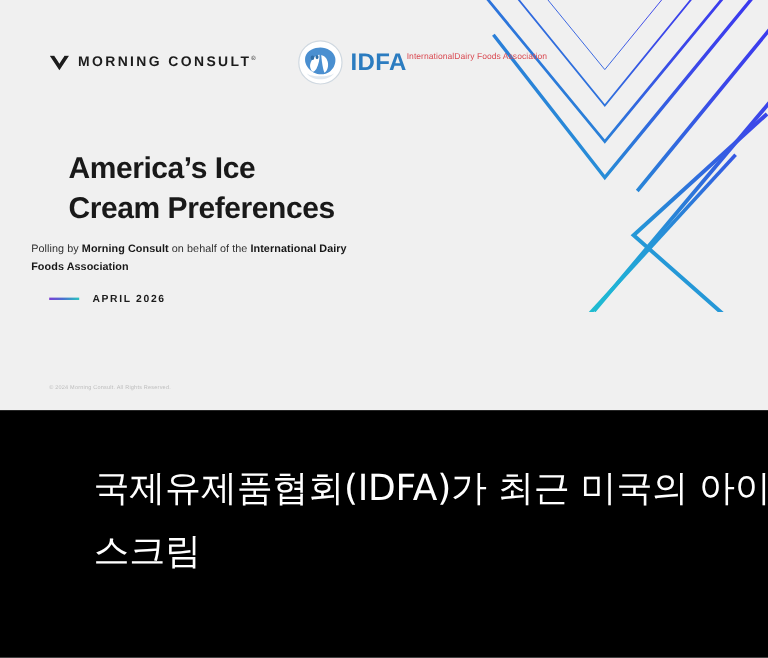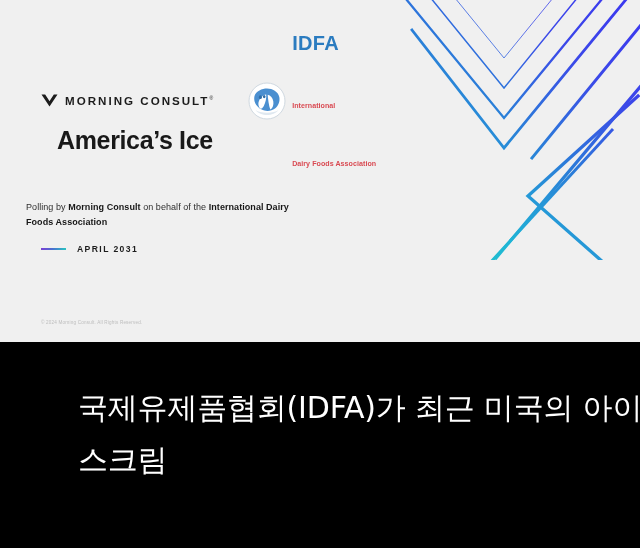--- a/index.html
+++ b/index.html
@@ -73,34 +73,33 @@
     margin-left: 35px;
   }
   #idfa-badge {
     width: 38px;
     height: 38px;
     flex: none;
     margin-right: 6px;
   }
   #idfa-text {
     display: flex;
-    flex-direction: column;
+    flex-direction: row;
     justify-content: center;
-    gap: 48px;
   }
   #idfa-acronym {
     font-size: 20px;
     font-weight: bold;
     color: #2b7cc0;
     letter-spacing: 0.3px;
     line-height: 1;
   }
   #idfa-sub1, #idfa-sub2 {
     font-size: 7.1px;
-    font-weight: bold;
+    font-weight: normal;
     color: #d94a52;
     line-height: 1.22;
     letter-spacing: 0.05px;
     margin-top: 1px;
   }
 
   
   #headline {
     position: absolute;
     left: 41px;
@@ -237,27 +236,28 @@
         <div id="idfa-acronym">IDFA</div>
         <div id="idfa-sub1">International</div>
         <div id="idfa-sub2">Dairy Foods Association</div>
       </div>
     </div>
 
   </div>
 
   <div id="headline">
     <div>America’s Ice</div>
+    <div>Cream Preferences</div>
   </div>
 
   <div id="subtitle"><span>Polling by </span><b>Morning Consult</b><span> on behalf of the </span><b>International Dairy Foods Association</b></div>
 
   <div id="date-row">
     <span id="date-rule"></span>
-    <span id="date-label">APRIL 2031</span>
+    <span id="date-label">APRIL 2026</span>
   </div>
 
   <div id="copyright">© 2024 Morning Consult. All Rights Reserved.</div>
 
 </div>
 
 <div id="caption-panel">
   <div id="caption-text">
     <div>국제유제품협회(IDFA)가 최근 미국의 아이스크림</div>
   </div>

